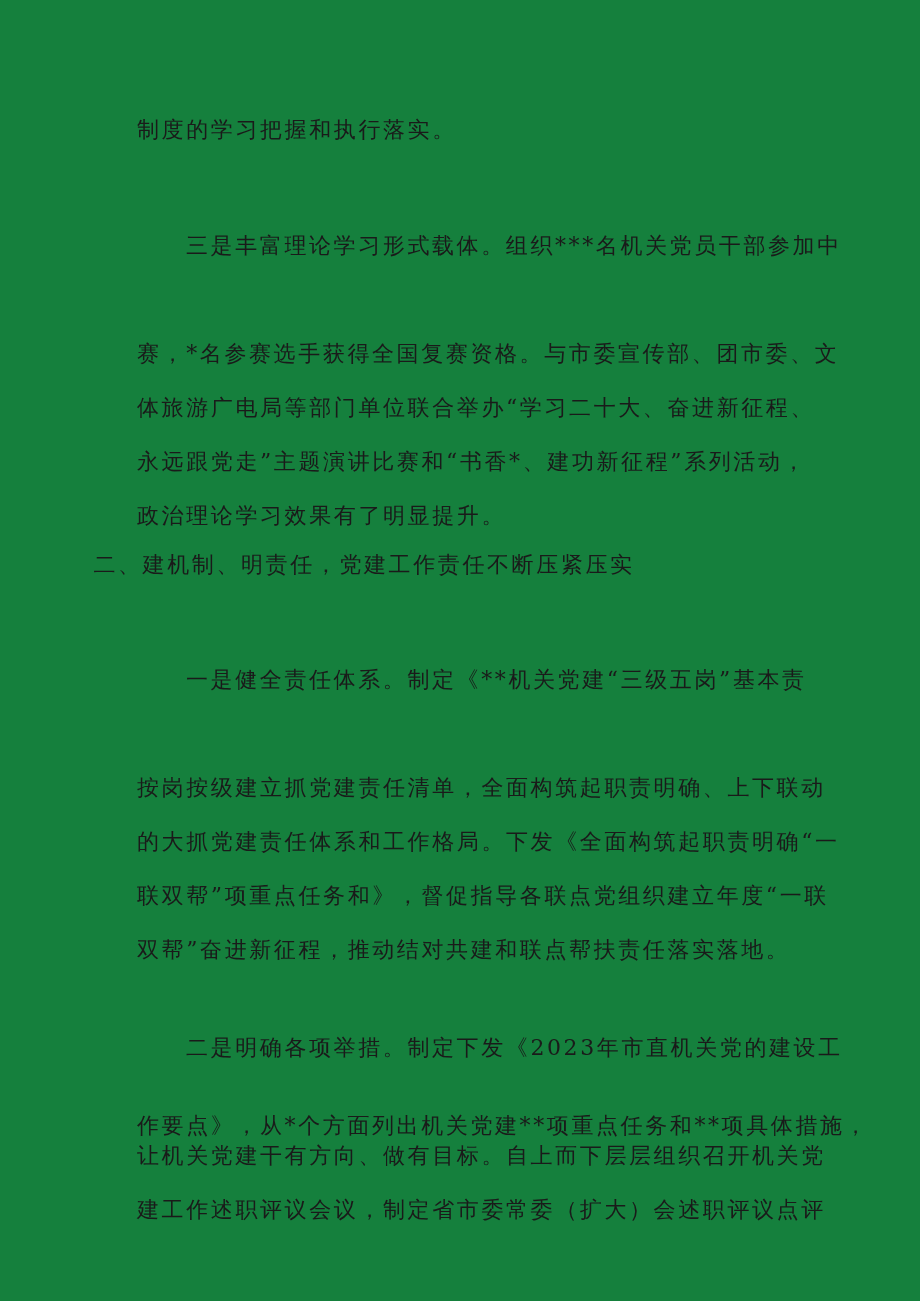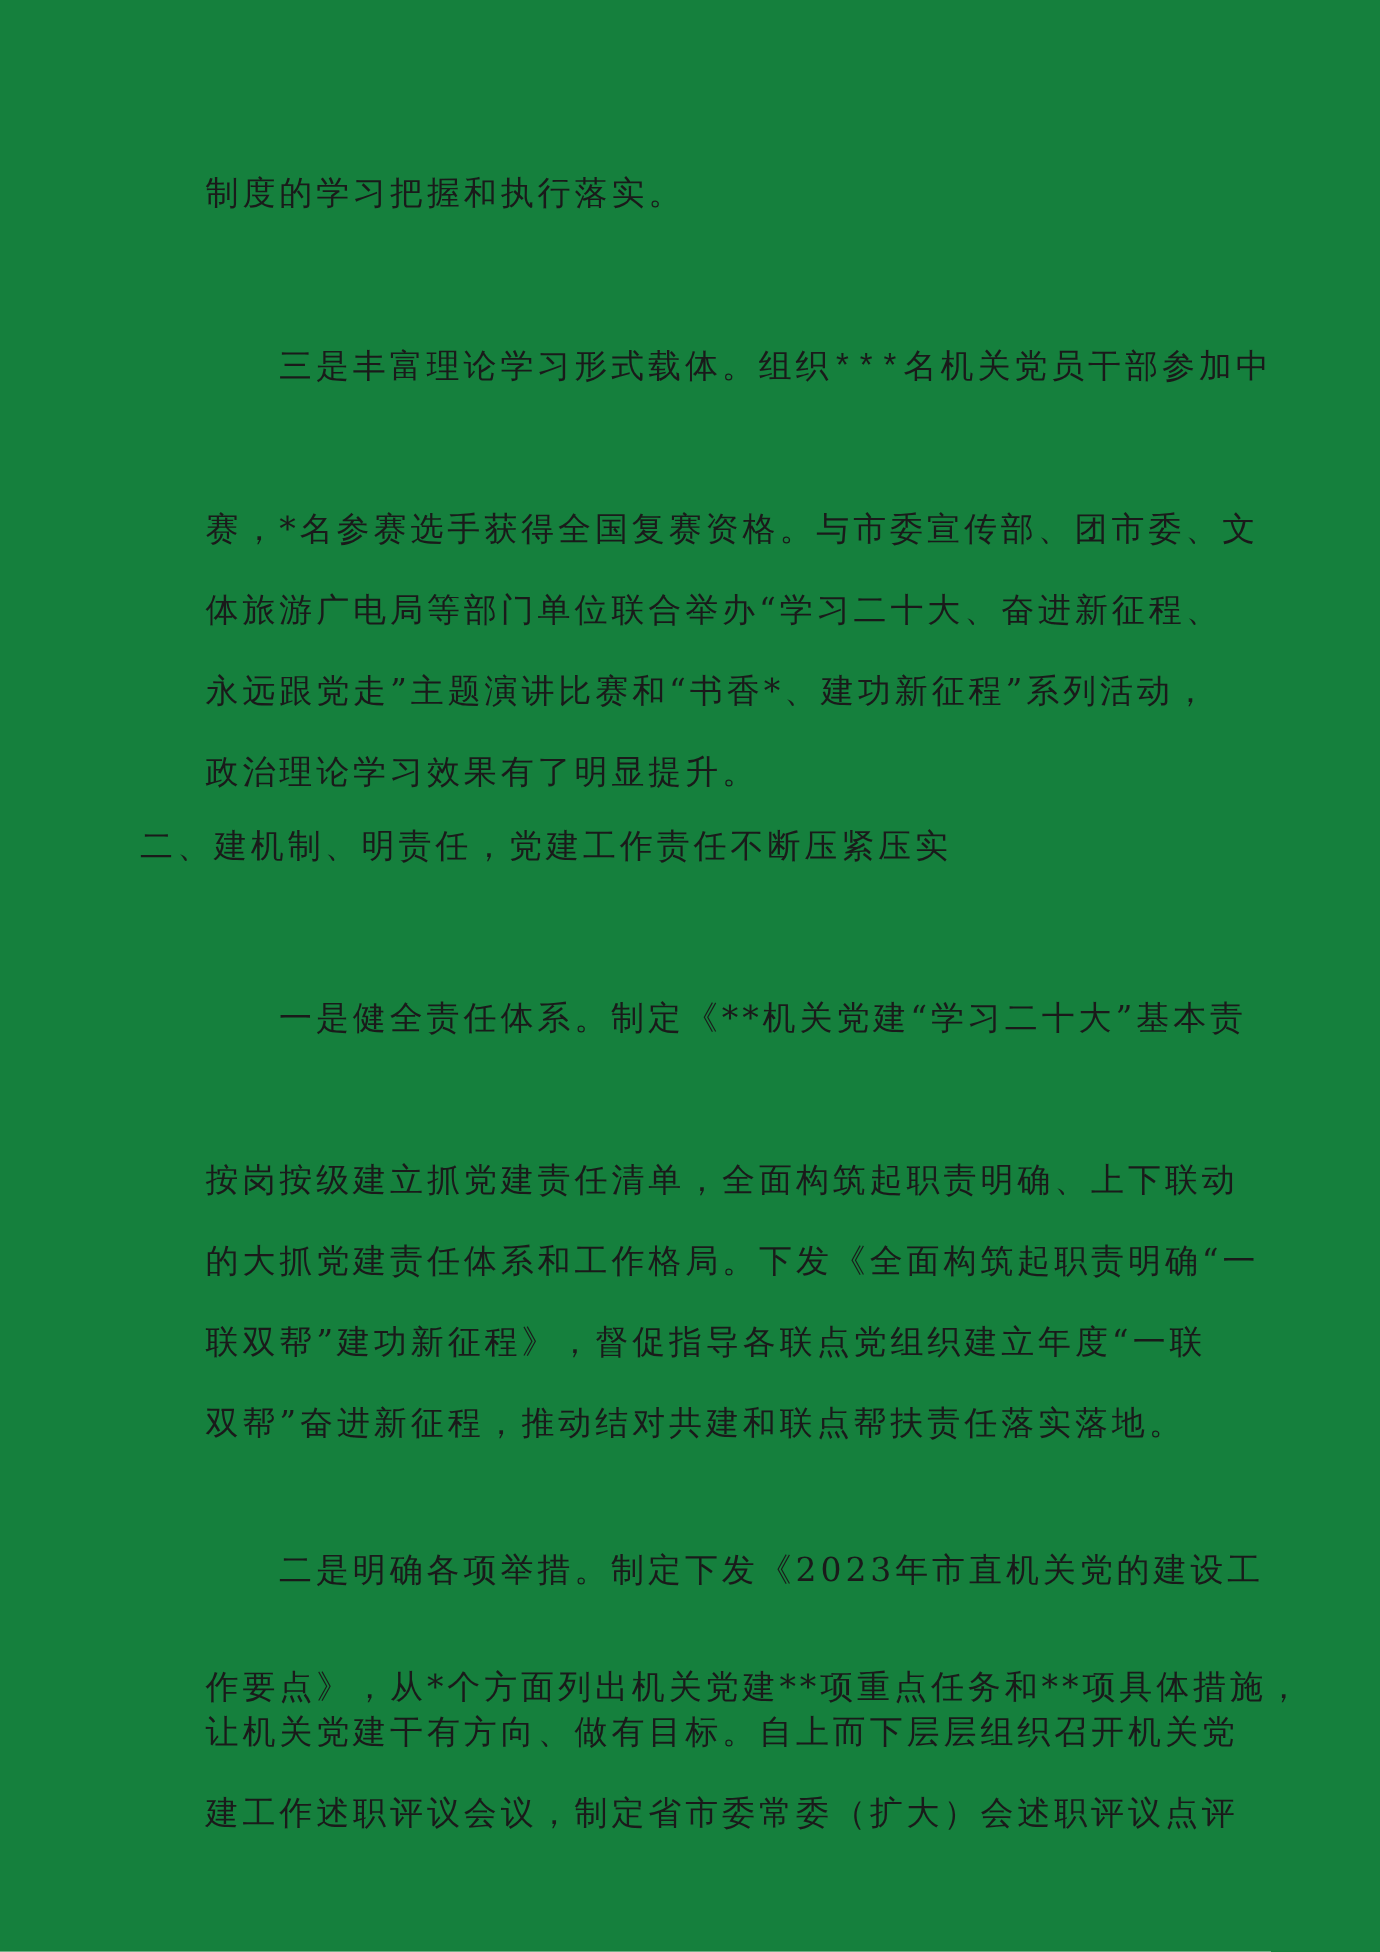--- a/index.html
+++ b/index.html
@@ -42,31 +42,31 @@
       text-align: center;
     }
   </style>
 </head>
 <body>
 
 <div class="page">
 
   <div class="line" style="top:110px;">制度的学习把握和执行落实。</div>
 
-  <div class="line indent" style="top:226px;font-family:Liberation Mono, monospace;">三是丰富理论学习形式载体。组织***名机关党员干部参加中</div>
+  <div class="line indent" style="top:226px;">三是丰富理论学习形式载体。组织***名机关党员干部参加中</div>
   <div class="line" style="top:334px;">赛，*名参赛选手获得全国复赛资格。与市委宣传部、团市委、文</div>
   <div class="line" style="top:388px;">体旅游广电局等部门单位联合举办“学习二十大、奋进新征程、</div>
   <div class="line" style="top:442px;">永远跟党走”主题演讲比赛和“书香*、建功新征程”系列活动，</div>
   <div class="line" style="top:496px;">政治理论学习效果有了明显提升。</div>
 
   <div class="line heading" style="top:545px;">二、建机制、明责任，党建工作责任不断压紧压实</div>
 
-  <div class="line indent" style="top:660px;">一是健全责任体系。制定《**机关党建“学习二十大”基本责</div>
+  <div class="line indent" style="top:660px;">一是健全责任体系。制定《**机关党建“三级五岗”基本责</div>
   <div class="line" style="top:768px;">按岗按级建立抓党建责任清单，全面构筑起职责明确、上下联动</div>
   <div class="line" style="top:822px;">的大抓党建责任体系和工作格局。下发《全面构筑起职责明确“一</div>
-  <div class="line" style="top:876px;">联双帮”建功新征程》，督促指导各联点党组织建立年度“一联</div>
+  <div class="line" style="top:876px;">联双帮”项重点任务和》，督促指导各联点党组织建立年度“一联</div>
   <div class="line" style="top:930px;">双帮”奋进新征程，推动结对共建和联点帮扶责任落实落地。</div>
 
   <div class="line indent" style="top:1028px;">二是明确各项举措。制定下发《2023年市直机关党的建设工</div>
   <div class="line" style="top:1082px;margin-top:24px;">作要点》，从*个方面列出机关党建**项重点任务和**项具体措施，</div>
   <div class="line" style="top:1136px;">让机关党建干有方向、做有目标。自上而下层层组织召开机关党</div>
   <div class="line" style="top:1190px;">建工作述职评议会议，制定省市委常委（扩大）会述职评议点评</div>
 </div>
 
 </body></html>

